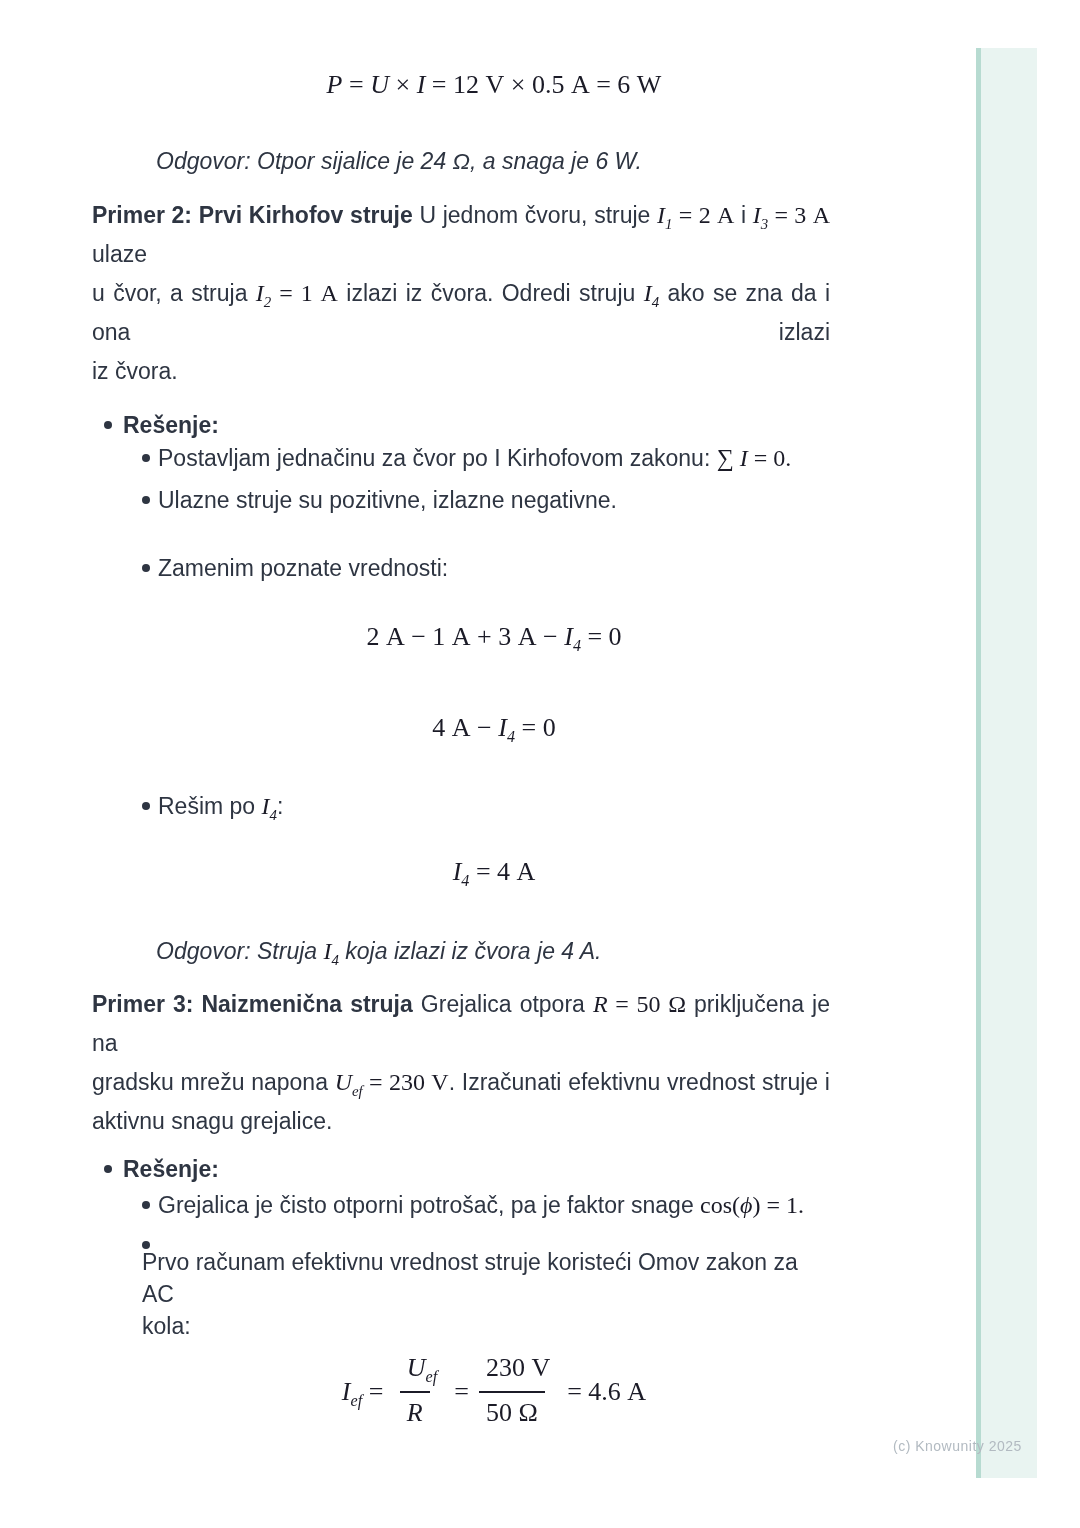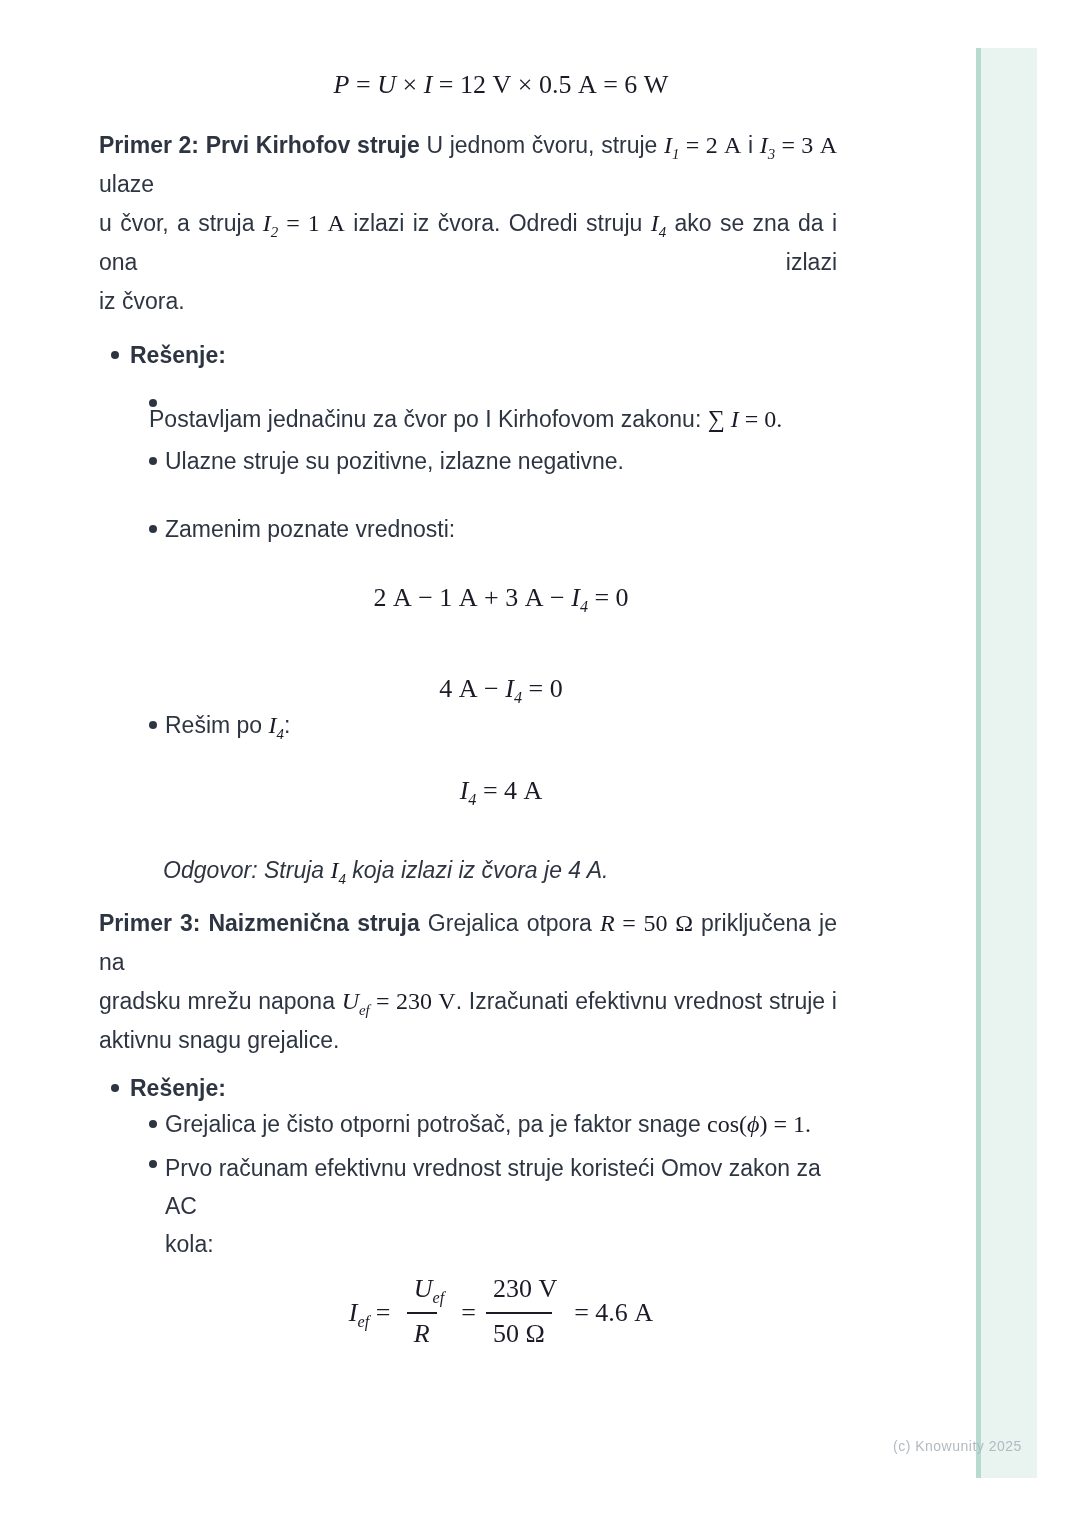--- a/index.html
+++ b/index.html
@@ -7,85 +7,86 @@
     width:1080px;height:1528px;position:relative;overflow:hidden;
     background:var(--background,#ffffff);
     font-family:"Liberation Sans","DejaVu Sans",sans-serif;
     color:var(--text-color,#2e3542);
   }
   .accent-bar{
     position:absolute;left:976px;top:48px;width:56px;height:1430px;
     background:var(--accent-bar-fill,#e9f4f1);
     border-left:5px solid var(--accent-bar-border,#b7dbd1);
   }
-  .content{position:absolute;left:99px;top:0;width:738px;}
+  .content{position:absolute;left:92px;top:0;width:738px;}
   .s{font-family:"Liberation Sans","DejaVu Sans",sans-serif;}
   .m{font-family:"Liberation Serif","DejaVu Serif",serif;color:var(--math-color,#1b1b27);font-size:24px;}
   .it{font-style:italic;}
   .bd{font-weight:bold;}
   sub{font-size:0.62em;line-height:0;}
 
   .formula{margin-left:66px;width:672px;text-align:center;line-height:36px;}
   .formula .m{font-size:26px;}
   .answer{margin-left:64px;line-height:30px;font-size:23px;}
   .para{line-height:39px;font-size:23px;}
   .jline{text-align:justify;text-align-last:justify;}
   .lline{text-align:left;}
 
   .li{display:flex;line-height:30px;font-size:23px;}
   .li1{padding-left:12px;}
   .li1 .dot{flex:0 0 19px;position:relative;}
   .li2{padding-left:50px;}
   .li2 .dot{flex:0 0 16px;position:relative;}
   .dot::before{content:"";position:absolute;left:0;top:11px;width:8px;height:8px;border-radius:50%;background:var(--text-color,#2e3542);}
   .li .txt{flex:1;}
-  .li2.multi{line-height:38px;}
+  .li2.multi{line-height:32px;flex-direction:column;}
 
   .frac-row{display:flex;align-items:center;justify-content:center;margin-left:66px;width:672px;height:96px;}
   .frac-row .m{font-size:26px;}
   .frac{display:inline-flex;flex-direction:column;align-items:flex-start;margin:0 10px;}
   .frac .num{padding:0 7px 5px;line-height:30px;}
   .frac .den{border-top:2px solid var(--math-color,#1b1b27);padding:5px 7px 0;line-height:30px;}
 
   .watermark{
     position:absolute;left:893px;top:1438px;z-index:5;
     font-size:14px;letter-spacing:0.5px;
     color:var(--watermark-color,#b2bac1);
   }
 
   
   .mt-f1{margin-top:67px;}
   .mt-a1{margin-top:40px;}
   .mt-p2{margin-top:20px;}
   .mt-r1{margin-top:19px;}
-  .mt-b11{margin-top:18px;flex-direction:column;}
+  .mt-b11{margin-top:3px;}
   .mt-b12{margin-top:12px;}
   .mt-fk{margin-top:37px;}
   .mt-b13{margin-top:38px;}
   .mt-fs{margin-top:36px;}
   .mt-f4{margin-top:52px;}
-  .mt-b14{}
+  .mt-b14{margin-top:42px;}
   .mt-fi{margin-top:33px;}
   .mt-a2{margin-top:43px;}
   .mt-p3{margin-top:19px;}
   .mt-r2{margin-top:13px;}
   .mt-b21{margin-top:6px;}
   .mt-b22{margin-top:10px;}
   .mt-fr{margin-top:2px;}
 </style>
 </head>
 <body style="--background: #ffffff; --text-color: #2e3542; --math-color: #1b1b27; --accent-bar-fill: #e9f4f1; --accent-bar-border: #b7dbd1; --watermark-color: #b2bac1;">
 
 <div class="page">
   <div class="accent-bar"></div>
 
   <div class="content">
 
     <div class="formula mt-f1"><span class="m it">P</span><span class="m">&nbsp;=&nbsp;</span><span class="m it">U</span><span class="m">&nbsp;×&nbsp;</span><span class="m it">I</span><span class="m">&nbsp;=&nbsp;12&nbsp;V&nbsp;×&nbsp;0.5&nbsp;A&nbsp;=&nbsp;6&nbsp;W</span></div>
 
+    <div class="answer mt-a1"><span class="s it">Odgovor: Otpor sijalice je 24 Ω, a snaga je 6 W.</span></div>
 
     <div class="para mt-p2">
       <div class="jline"><span class="s bd">Primer 2: Prvi Kirhofov struje</span><span class="s"> U jednom čvoru, struje </span><span class="m it">I<sub>1</sub></span><span class="m">&nbsp;=&nbsp;2&nbsp;A</span><span class="s"> i </span><span class="m it">I<sub>3</sub></span><span class="m">&nbsp;=&nbsp;3&nbsp;A</span><span class="s"> ulaze</span></div>
       <div class="jline"><span class="s">u čvor, a struja </span><span class="m it">I<sub>2</sub></span><span class="m">&nbsp;=&nbsp;1&nbsp;A</span><span class="s"> izlazi iz čvora. Odredi struju </span><span class="m it">I<sub>4</sub></span><span class="s"> ako se zna da i ona izlazi</span></div>
       <div class="lline"><span class="s">iz čvora.</span></div>
     </div>
 
     <div class="li li1 mt-r1">
       <span class="dot"></span>
       <span class="txt"><span class="s bd">Rešenje:</span></span>

